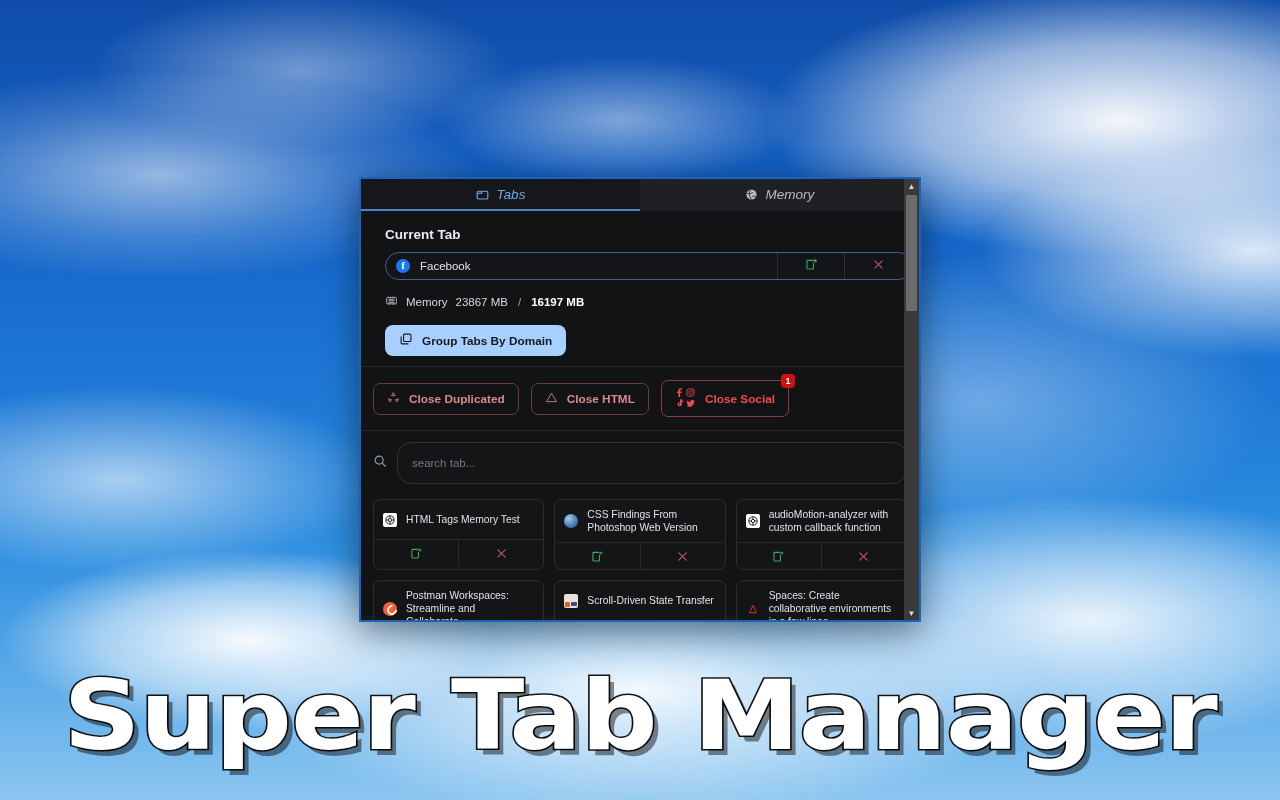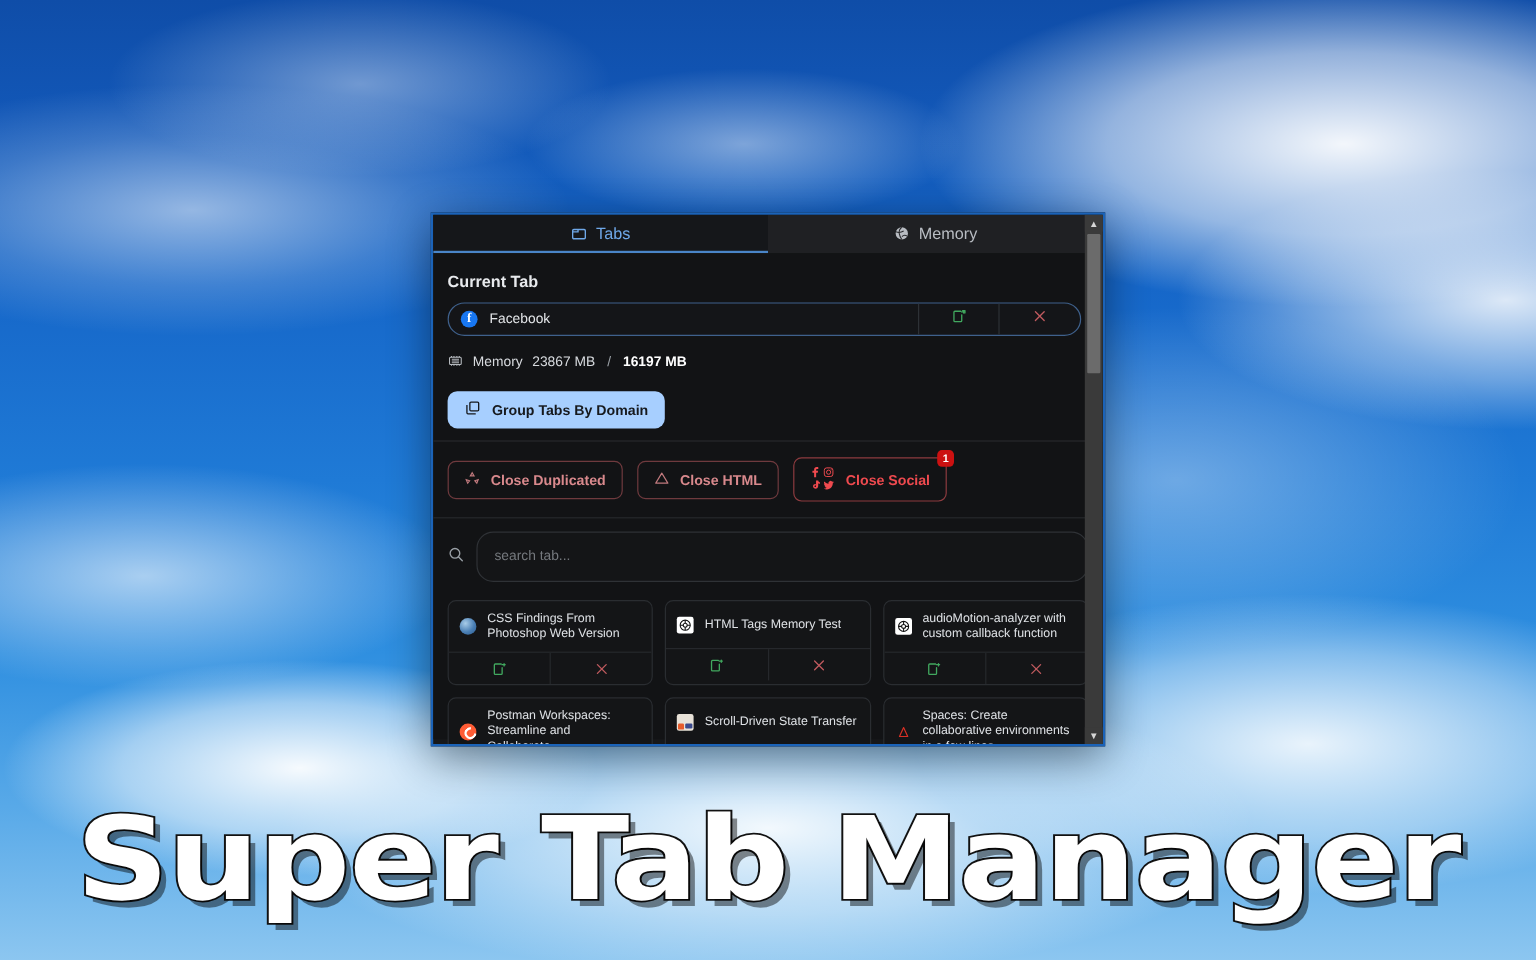--- a/index.html
+++ b/index.html
@@ -37,21 +37,21 @@
     top: 177px;
     width: 562px;
     height: 445px;
     background: #17181a;
     border: 2px solid #1b63b8;
     overflow: hidden;
     box-shadow: 0 10px 34px rgba(0,0,0,.45);
   }
 
   
-  .tabstrip { display: flex; height: 32px; background: #202124; }
+  .tabstrip { display: flex; height: 32px; background: #202124; font-style: italic; }
   .tabstrip-item {
     flex: 1;
     display: flex;
     align-items: center;
     justify-content: center;
     gap: 8px;
     font-size: 13.5px;
     color: #b8bcc2;
     cursor: pointer;
     border-bottom: 2px solid transparent;
@@ -64,21 +64,21 @@
   }
   .tabstrip-item .ico { display: flex; align-items: center; }
 
   
   .body-area {
     position: relative;
     height: 405px;
     background: #121315;
   }
 
-  .section { padding: 10px 12px; }
+  .section { padding: 10px 12px; margin-left: 12px; }
 
   .section-title {
     font-size: 13.5px;
     font-weight: bold;
     color: #e8eaed;
     margin: 6px 0 10px 0;
   }
 
   
   .current-tab-row {
@@ -467,20 +467,48 @@
               <path d="M10.5 10.5 L14 14"></path>
           </svg>
         </span>
         <input class="search-input" type="text" placeholder="search tab..." style="">
       </div>
 
       <div class="grid">
 
         <div class="card">
           <div class="card-head">
+            <span class="fav fav-dark">
+              <svg width="12" height="12" viewBox="0 0 16 16" fill="none" stroke="#111" stroke-width="1.2">
+                <circle cx="8" cy="8" r="5.6"></circle>
+                  <circle cx="8" cy="8" r="2.2"></circle>
+                <path d="M8 2.4 V5.8 M8 10.2 V13.6 M2.4 8 H5.8 M10.2 8 H13.6"></path>
+              </svg>
+            </span>
+            <span class="card-title">HTML Tags Memory Test</span>
+          </div>
+          <div class="card-actions">
+            <div class="card-act sep">
+              <svg width="13" height="13" viewBox="0 0 16 16" fill="none" stroke="#41a85f" stroke-width="1.35" stroke-linecap="round">
+                <path d="M10.2 3.6 L13.5 3.6"></path>
+                  <path d="M12.4 2.5 V4.8"></path>
+                <path d="M9.4 2.9 H3.4 a1 1 0 0 0 -1 1 V12.6 a1 1 0 0 0 1 1 H9.4 a1 1 0 0 0 1 -1 V6.6"></path>
+              </svg>
+            </div>
+            <div class="card-act">
+              <svg width="13" height="13" viewBox="0 0 16 16" stroke="#c05a5f" stroke-width="1.35" stroke-linecap="round">
+                <path d="M3.5 3.5 L12.5 12.5"></path>
+                  <path d="M12.5 3.5 L3.5 12.5"></path>
+              </svg>
+            </div>
+          </div>
+        </div>
+
+        <div class="card">
+          <div class="card-head">
             <span class="fav fav-globe"></span>
             <span class="card-title">CSS Findings From Photoshop Web Version</span>
           </div>
           <div class="card-actions">
             <div class="card-act sep">
               <svg width="13" height="13" viewBox="0 0 16 16" fill="none" stroke="#41a85f" stroke-width="1.35" stroke-linecap="round">
                 <path d="M10.2 3.6 L13.5 3.6"></path>
                   <path d="M12.4 2.5 V4.8"></path>
                 <path d="M9.4 2.9 H3.4 a1 1 0 0 0 -1 1 V12.6 a1 1 0 0 0 1 1 H9.4 a1 1 0 0 0 1 -1 V6.6"></path>
               </svg>
@@ -496,99 +524,71 @@
 
         <div class="card">
           <div class="card-head">
             <span class="fav fav-dark">
               <svg width="12" height="12" viewBox="0 0 16 16" fill="none" stroke="#111" stroke-width="1.2">
                 <circle cx="8" cy="8" r="5.6"></circle>
                   <circle cx="8" cy="8" r="2.2"></circle>
                 <path d="M8 2.4 V5.8 M8 10.2 V13.6 M2.4 8 H5.8 M10.2 8 H13.6"></path>
               </svg>
             </span>
-            <span class="card-title">HTML Tags Memory Test</span>
+            <span class="card-title">audioMotion-analyzer with custom callback function</span>
           </div>
           <div class="card-actions">
             <div class="card-act sep">
               <svg width="13" height="13" viewBox="0 0 16 16" fill="none" stroke="#41a85f" stroke-width="1.35" stroke-linecap="round">
                 <path d="M10.2 3.6 L13.5 3.6"></path>
                   <path d="M12.4 2.5 V4.8"></path>
                 <path d="M9.4 2.9 H3.4 a1 1 0 0 0 -1 1 V12.6 a1 1 0 0 0 1 1 H9.4 a1 1 0 0 0 1 -1 V6.6"></path>
               </svg>
             </div>
             <div class="card-act">
               <svg width="13" height="13" viewBox="0 0 16 16" stroke="#c05a5f" stroke-width="1.35" stroke-linecap="round">
                 <path d="M3.5 3.5 L12.5 12.5"></path>
                   <path d="M12.5 3.5 L3.5 12.5"></path>
               </svg>
             </div>
           </div>
         </div>
 
         <div class="card">
           <div class="card-head">
-            <span class="fav fav-dark">
-              <svg width="12" height="12" viewBox="0 0 16 16" fill="none" stroke="#111" stroke-width="1.2">
-                <circle cx="8" cy="8" r="5.6"></circle>
-                  <circle cx="8" cy="8" r="2.2"></circle>
-                <path d="M8 2.4 V5.8 M8 10.2 V13.6 M2.4 8 H5.8 M10.2 8 H13.6"></path>
-              </svg>
-            </span>
-            <span class="card-title">audioMotion-analyzer with custom callback function</span>
+            <span class="fav fav-postman"></span>
+            <span class="card-title">Postman Workspaces: Streamline and Collaborate...</span>
+          </div>
+
+        </div>
+
+        <div class="card">
+          <div class="card-head">
+            <span class="fav fav-img"></span>
+            <span class="card-title">Scroll-Driven State Transfer</span>
           </div>
           <div class="card-actions">
             <div class="card-act sep">
               <svg width="13" height="13" viewBox="0 0 16 16" fill="none" stroke="#41a85f" stroke-width="1.35" stroke-linecap="round">
                 <path d="M10.2 3.6 L13.5 3.6"></path>
                   <path d="M12.4 2.5 V4.8"></path>
                 <path d="M9.4 2.9 H3.4 a1 1 0 0 0 -1 1 V12.6 a1 1 0 0 0 1 1 H9.4 a1 1 0 0 0 1 -1 V6.6"></path>
               </svg>
             </div>
             <div class="card-act">
               <svg width="13" height="13" viewBox="0 0 16 16" stroke="#c05a5f" stroke-width="1.35" stroke-linecap="round">
                 <path d="M3.5 3.5 L12.5 12.5"></path>
                   <path d="M12.5 3.5 L3.5 12.5"></path>
               </svg>
             </div>
           </div>
         </div>
 
         <div class="card">
           <div class="card-head">
-            <span class="fav fav-postman"></span>
-            <span class="card-title">Postman Workspaces: Streamline and Collaborate...</span>
-          </div>
-
-        </div>
-
-        <div class="card">
-          <div class="card-head">
-            <span class="fav fav-img"></span>
-            <span class="card-title">Scroll-Driven State Transfer</span>
-          </div>
-          <div class="card-actions">
-            <div class="card-act sep">
-              <svg width="13" height="13" viewBox="0 0 16 16" fill="none" stroke="#41a85f" stroke-width="1.35" stroke-linecap="round">
-                <path d="M10.2 3.6 L13.5 3.6"></path>
-                  <path d="M12.4 2.5 V4.8"></path>
-                <path d="M9.4 2.9 H3.4 a1 1 0 0 0 -1 1 V12.6 a1 1 0 0 0 1 1 H9.4 a1 1 0 0 0 1 -1 V6.6"></path>
-              </svg>
-            </div>
-            <div class="card-act">
-              <svg width="13" height="13" viewBox="0 0 16 16" stroke="#c05a5f" stroke-width="1.35" stroke-linecap="round">
-                <path d="M3.5 3.5 L12.5 12.5"></path>
-                  <path d="M12.5 3.5 L3.5 12.5"></path>
-              </svg>
-            </div>
-          </div>
-        </div>
-
-        <div class="card">
-          <div class="card-head">
             <span class="fav fav-a">
               <svg width="12" height="12" viewBox="0 0 16 16" fill="none" stroke="#d93025" stroke-width="1.3" stroke-linejoin="round">
                 <path d="M8 3 L12.6 13 H3.4 Z"></path>
               </svg>
             </span>
             <span class="card-title">Spaces: Create collaborative environments in a few lines ...</span>
           </div>
 
         </div>
 

